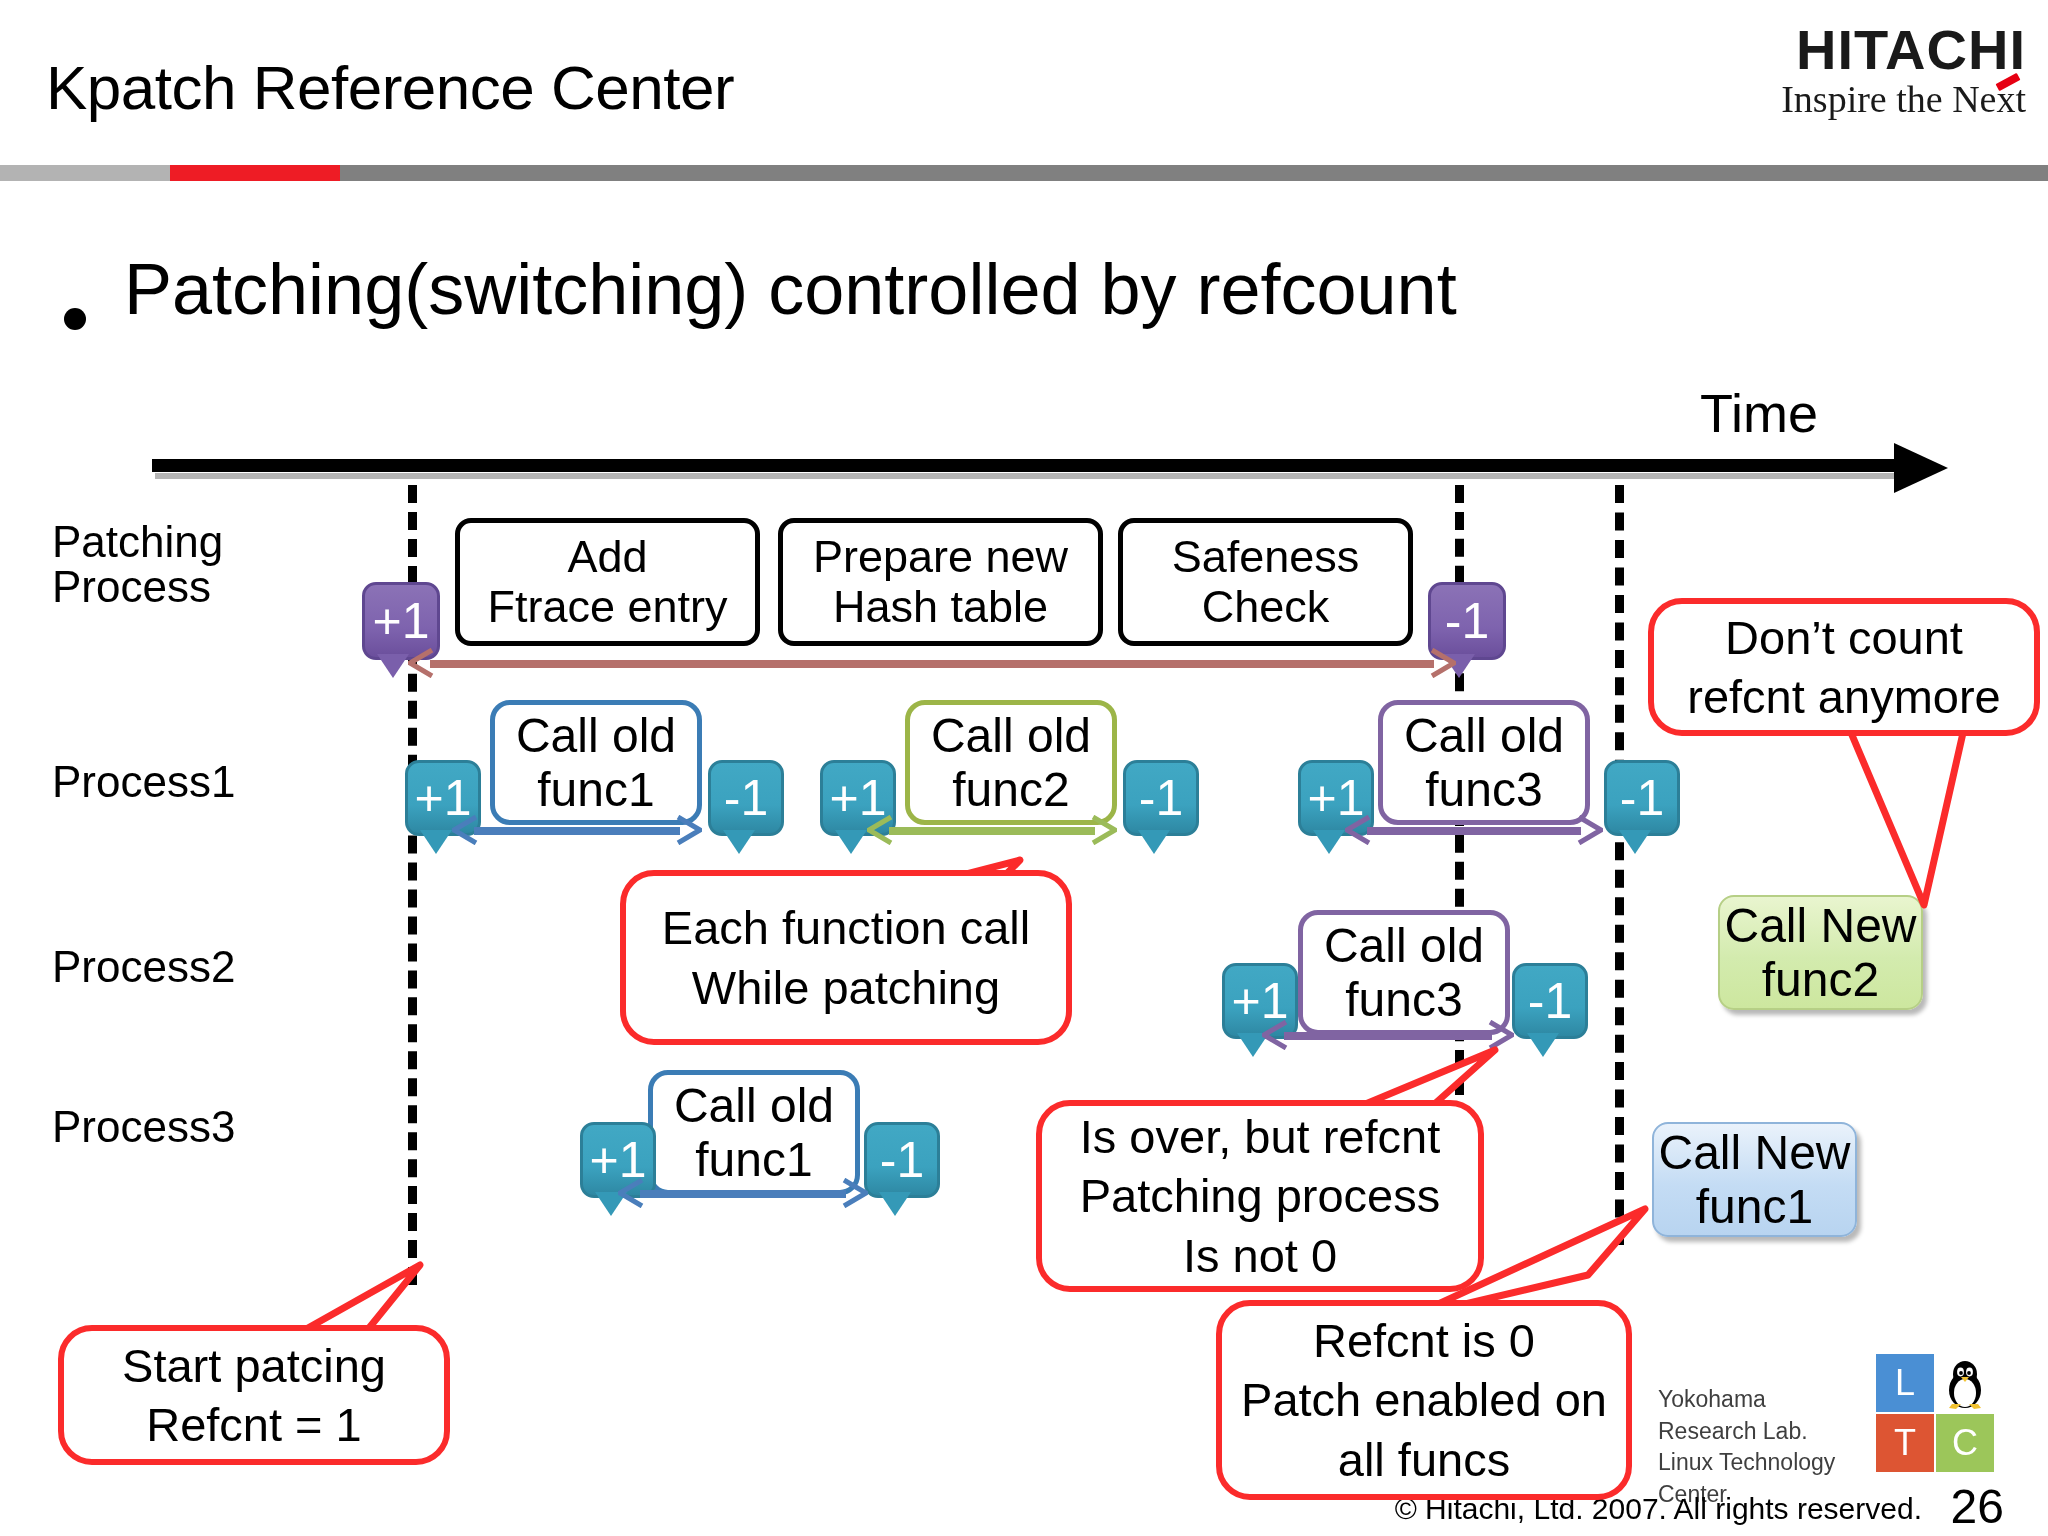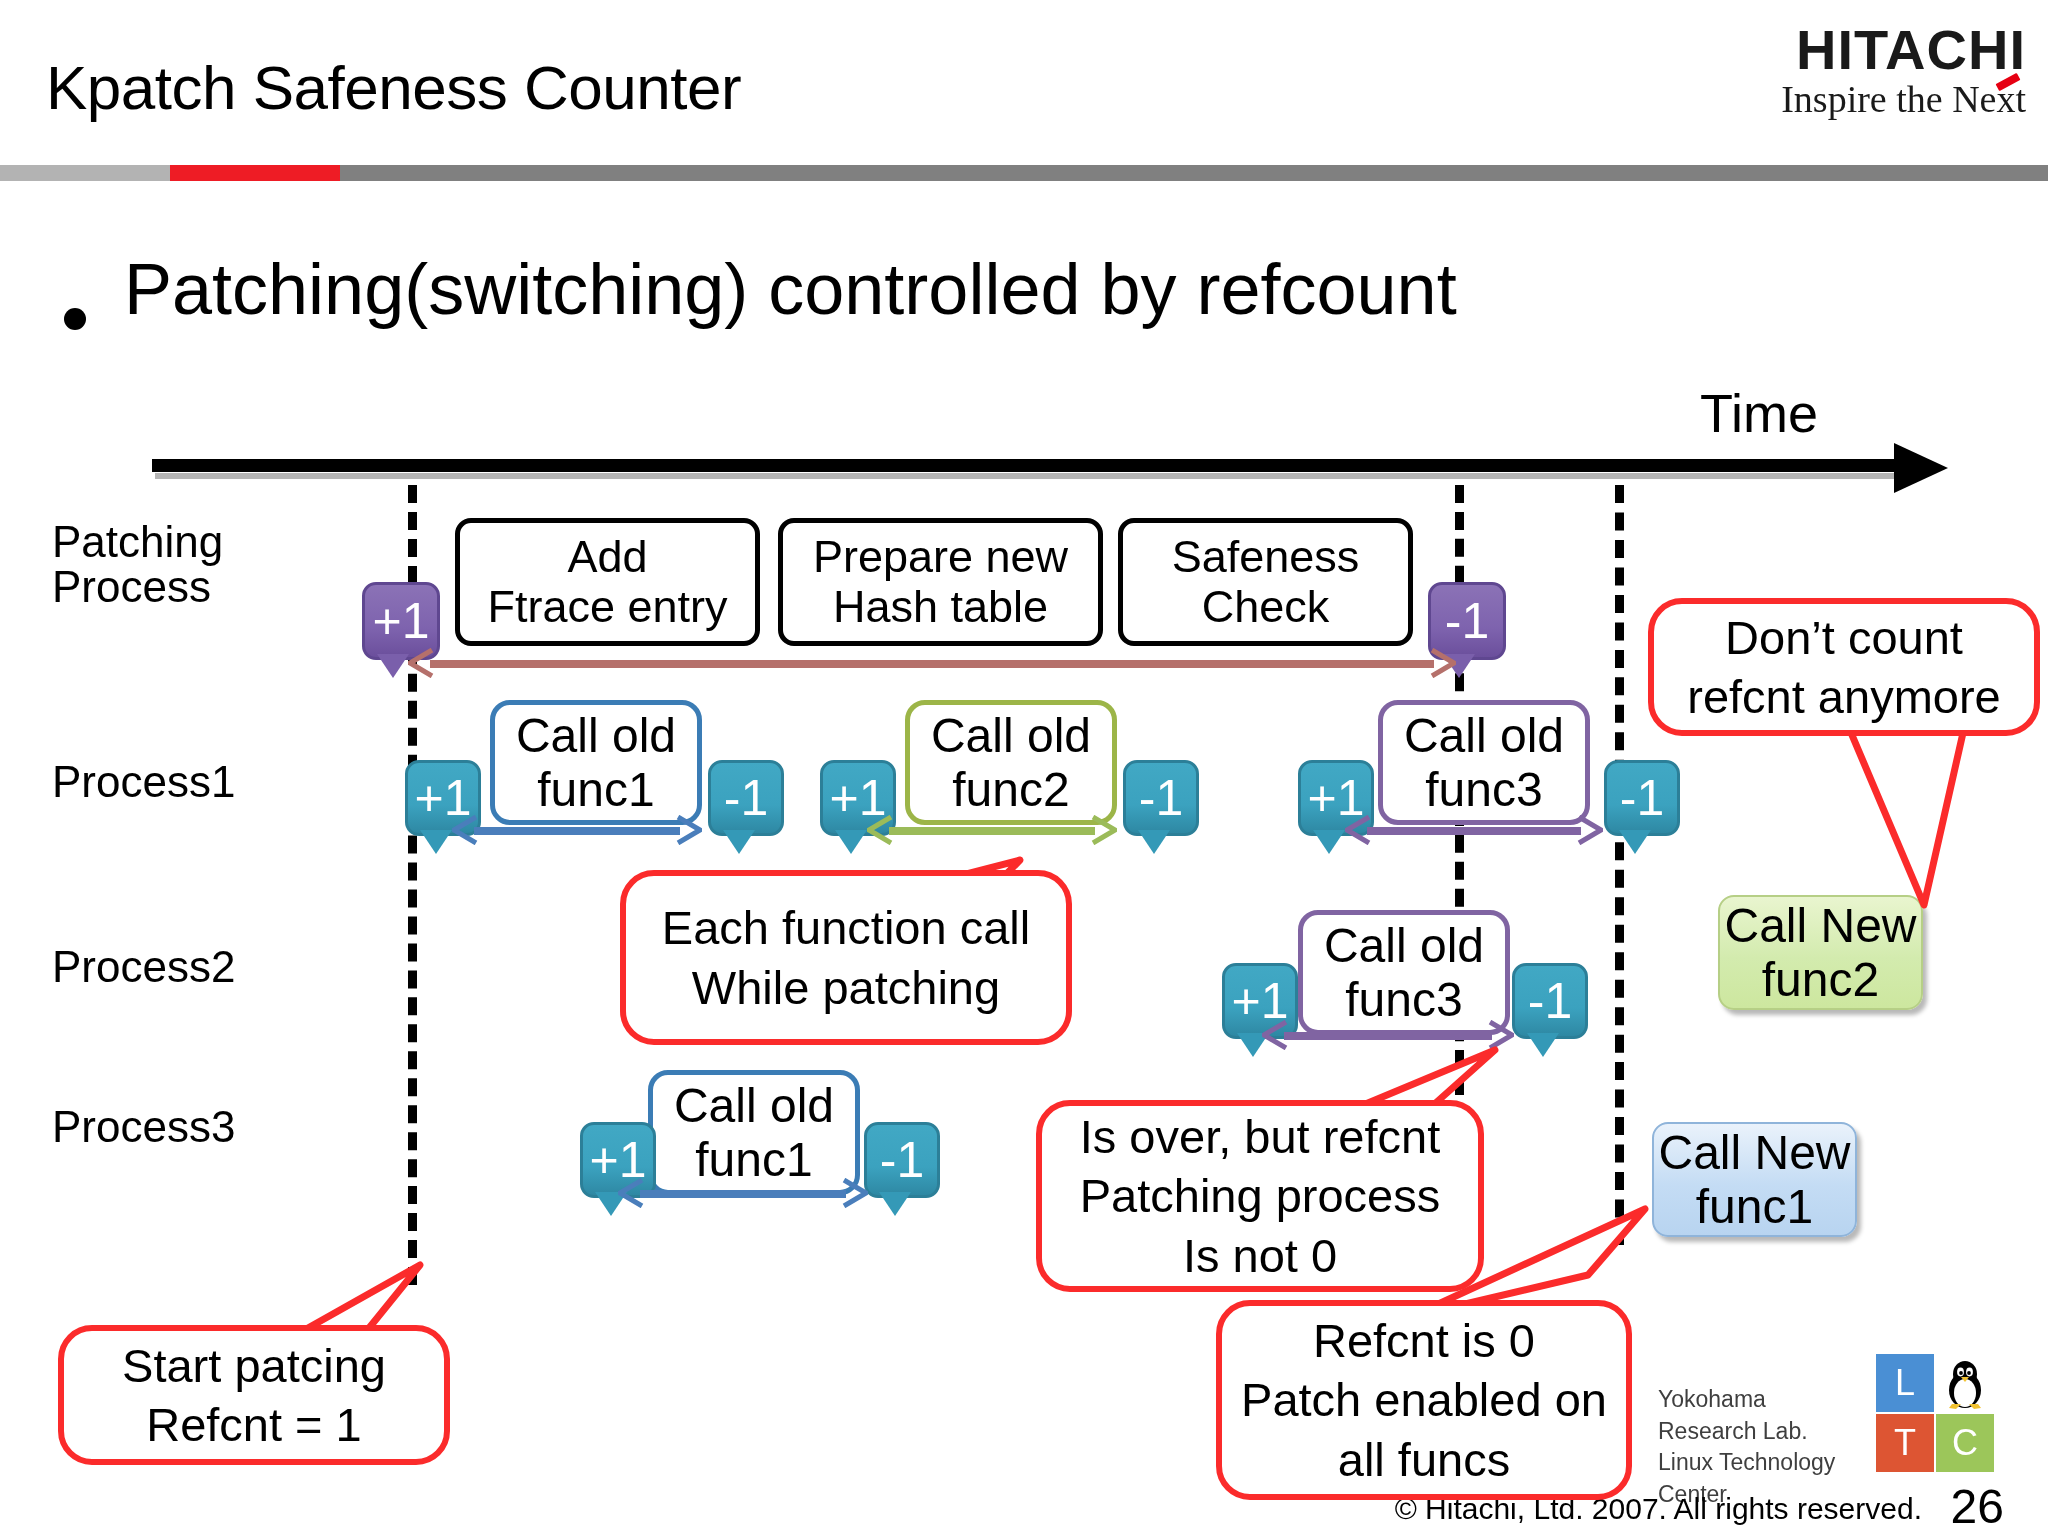--- a/index.html
+++ b/index.html
@@ -140,21 +140,21 @@
   }
   #ltc-logo .sq { position:absolute; width:58px; height:58px; display:flex; align-items:center; justify-content:center; color:#fff; font-size:36px; }
   #ltc-logo .sq-l { left:218px; top:0px;  background:#4a8fd4; }
   #ltc-logo .sq-t { left:218px; top:60px; background:#dd5533; }
   #ltc-logo .sq-c { left:278px; top:60px; background:#9cc65a; }
   #ltc-logo .tux  { position:absolute; left:278px; top:0px; width:58px; height:58px; }
 </style>
 </head>
 <body>
 
-<div id="slide-title">Kpatch Safeness Counter</div>
+<div id="slide-title">Kpatch Reference Center</div>
 
 <div id="hitachi-logo">
   <div class="h-word">HITACHI</div>
   <div class="h-tag">
     <span>Inspire the Next</span>
     <span class="red-accent"></span>
   </div>
 </div>
 
 <div id="header-rule">

